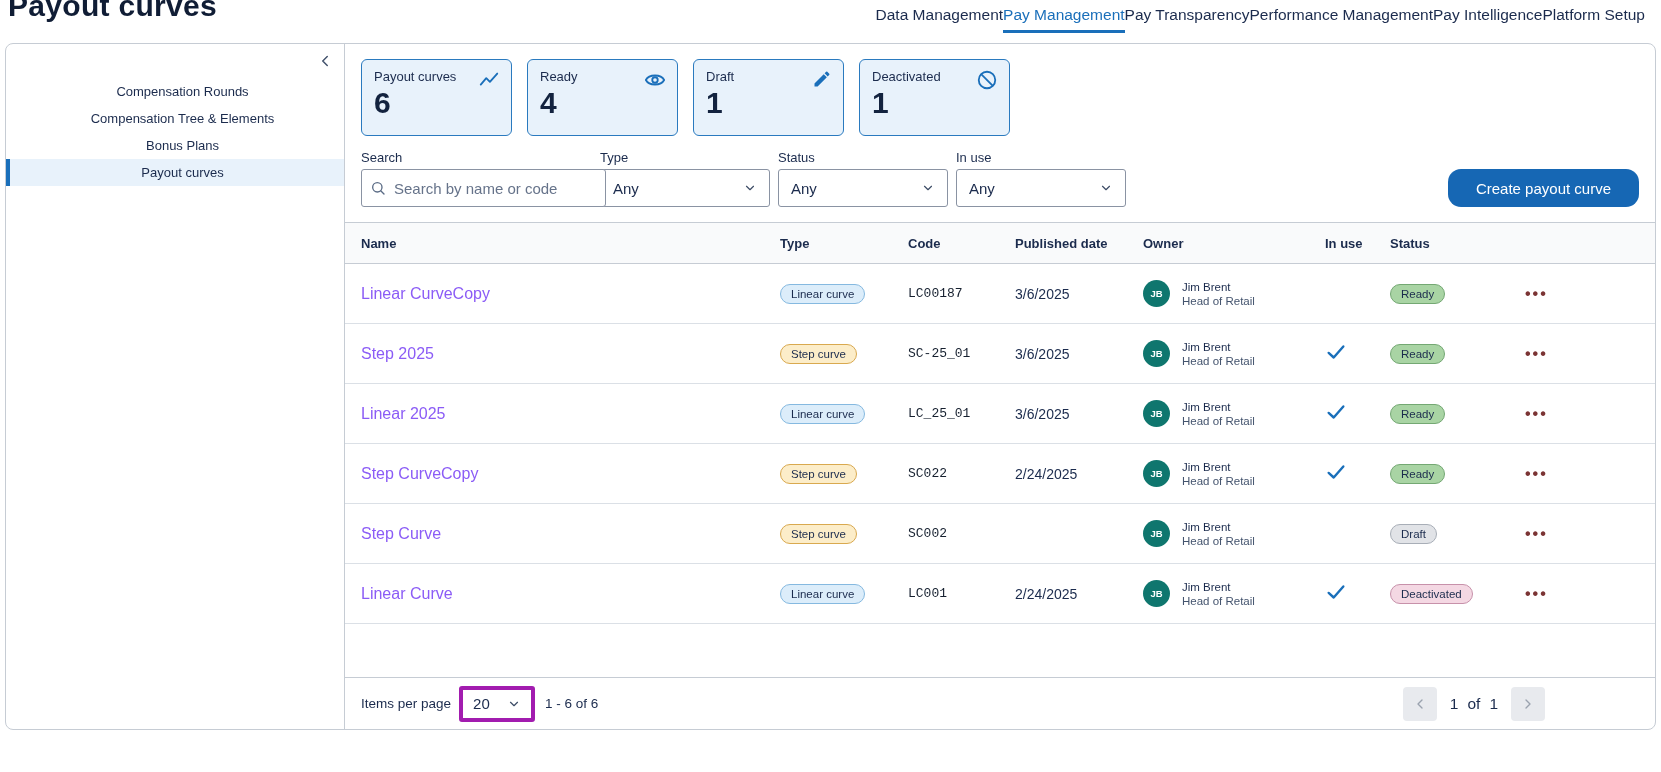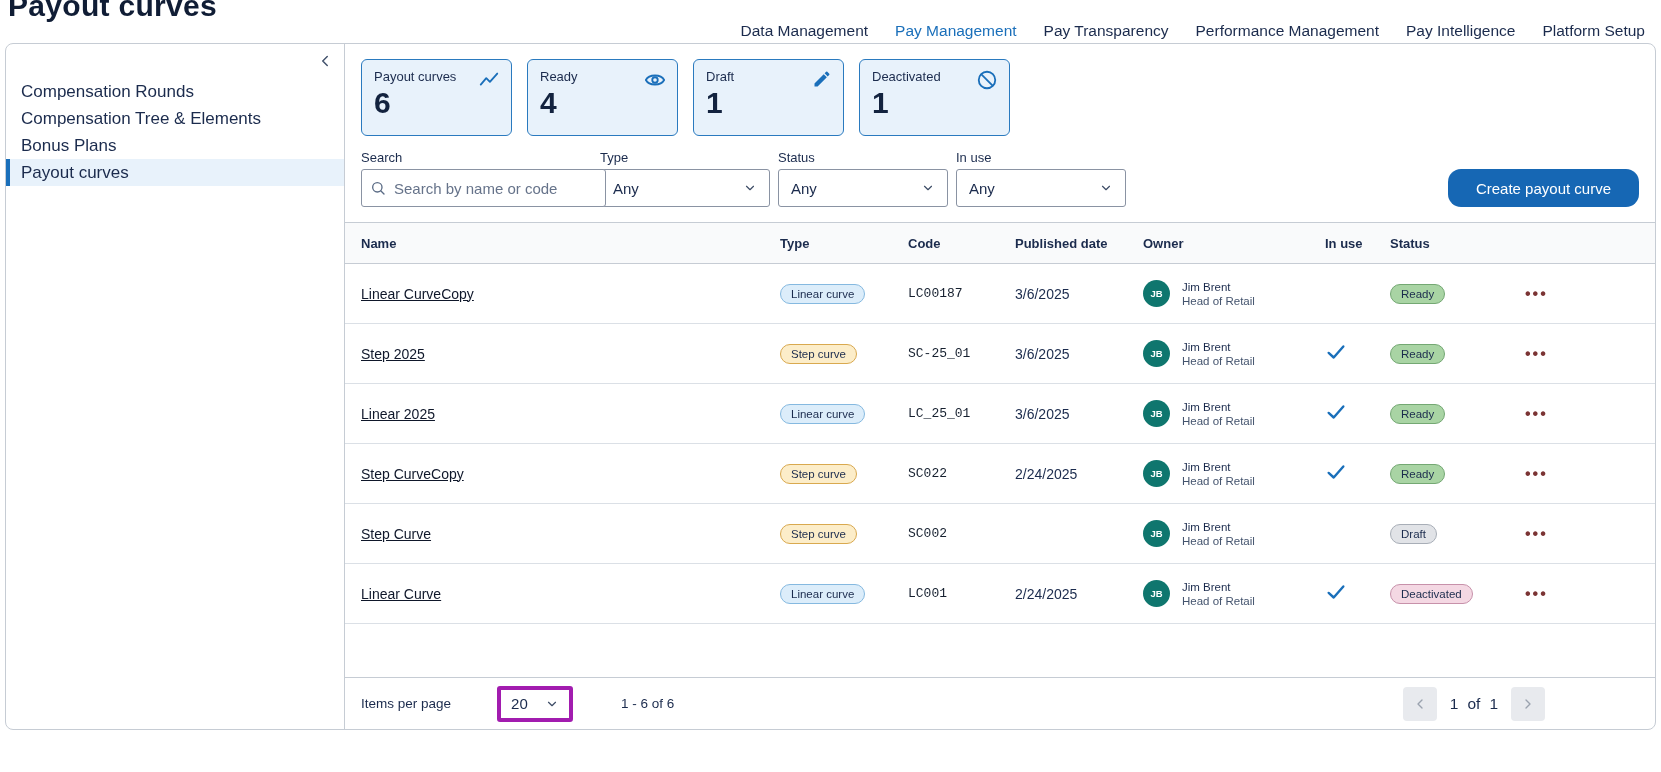--- a/index.html
+++ b/index.html
@@ -1,31 +1,31 @@
 <!DOCTYPE html>
 <html><head>
 <meta charset="utf-8">
 <style>
   * { margin:0; padding:0; box-sizing:border-box; }
   html,body { width:1661px; height:772px; background:#ffffff; font-family:"Liberation Sans",sans-serif; color:#1b2b4d; overflow:hidden; }
   .page { position:relative; width:1661px; height:772px; }
 
   
   .page-title { position:absolute; top:-9px; left:8px; font-size:30px; font-weight:800; letter-spacing:.3px; color:#101d35; line-height:1; }
-  .top-nav { position:absolute; top:16px; right:16px; display:flex; gap:27px; padding-top:6px; }
+  .top-nav { position:absolute; top:0; right:16px; display:flex; padding-top:6px; }
   .nav-item { font-size:15.5px; color:#1b2b4d; cursor:pointer; padding-bottom:6px; white-space:nowrap; font-weight:500; }
   .nav-item.active { color:#1a6fba; border-bottom:3px solid #1a6fba; }
 
   
   .panel { position:absolute; top:43px; left:5px; width:1651px; height:687px; border:1px solid #c6ccd4; border-radius:8px; display:flex; background:#fff; overflow:hidden; }
 
   
   .sidebar { width:339px; border-right:1px solid #c6ccd4; position:relative; padding-top:34px; flex-shrink:0; }
   .collapse-btn { position:absolute; top:8px; right:10px; cursor:pointer; line-height:0; }
-  .side-item { position:relative; height:27px; line-height:27px; padding-left:15px; font-size:17px; cursor:pointer; white-space:nowrap; }
+  .side-item { position:relative; height:27px; line-height:27px; padding-left:15px; font-size:13px; cursor:pointer; white-space:nowrap;text-align:center; }
   .side-item.active { background:#e8f2fb; }
   .side-item.active::before { content:""; position:absolute; left:0; top:0; bottom:0; width:4px; background:#1a6fba; }
 
   
   .main { flex:1; padding-top:15px; display:flex; flex-direction:column; position:relative; min-width:0; }
 
   .stats-row { display:flex; gap:15px; margin:0 16px; }
   .stat-card { width:151px; height:77px; background:#e8f2fb; border:1px solid #2a7abf; border-radius:6px; padding:9px 12px; position:relative; }
   .stat-label { font-size:13px; color:#1b2b4d; }
   .stat-icon { position:absolute; top:9px; right:11px; color:#1a6fba; line-height:0; }
@@ -47,38 +47,38 @@
   .trow { display:flex; align-items:center; height:60px; border-bottom:1px solid #dbe0e6; }
   .cell { flex-shrink:0; }
   .col-name { width:435px; padding-left:16px; }
   .col-type { width:128px; }
   .col-code { width:107px; }
   .col-pub { width:128px; }
   .col-owner { width:182px; display:flex; align-items:center; }
   .col-inuse { width:65px; }
   .col-status { width:120px; }
   .col-actions { flex:1 1 auto; padding-left:15px; }
-  .name-link { color:#0f172a; font-size:14px; text-decoration:underline; cursor:pointer; }
+  .name-link { color:#8b5cf6; font-size:16px; cursor:pointer; }
   .pill { display:inline-block; font-size:11.5px; padding:3px 10px; border-radius:11px; color:#1b2b4d; white-space:nowrap; }
   .pill-linear { background:#dcedfa; border:1px solid #85b9e0; }
   .pill-step { background:#fcedc9; border:1px solid #d9a94f; }
   .status-ready { background:#a9d4a4; border:1px solid #74a873; }
   .status-draft { background:#e1e3e7; border:1px solid #a8aeb7; }
   .status-deactivated { background:#f4d8e3; border:1px solid #c791aa; }
   .mono { font-family:"Liberation Mono",monospace; font-size:13px; color:#16202f; }
   .pub-date { font-size:14px; }
   .avatar { width:27px; height:27px; border-radius:50%; background:#0f766e; color:#fff; font-size:9.5px; font-weight:700; display:inline-flex; align-items:center; justify-content:center; margin-right:12px; flex-shrink:0; }
   .owner-lines { display:flex; flex-direction:column; line-height:14px; }
   .owner-name { font-size:11.5px; color:#1b2b4d; }
   .owner-title { font-size:11.5px; color:#44546e; }
   .check-icon { line-height:0; display:inline-block; }
   .dots { color:#7b3434; font-size:16px; font-weight:700; letter-spacing:2px; cursor:pointer; user-select:none; }
 
   
-  .footer { margin-top:auto; border-top:1px solid #c6ccd4; height:52px; display:flex; align-items:center; padding:0 110px 0 16px;gap:38px; }
+  .footer { margin-top:auto; border-top:1px solid #c6ccd4; height:52px; display:flex; align-items:center; padding:0 110px 0 16px; }
   .footer-label { font-size:13.5px; margin-right:8px; }
   .select-small { width:76px; height:36px; border:4px solid #a21caf; border-radius:3px; display:flex; align-items:center; justify-content:space-between; padding:0 10px; font-size:15px; cursor:pointer; background:#fff; margin-right:10px; }
   .range-text { font-size:13.5px; }
   .pagination { margin-left:auto; display:flex; align-items:center; gap:9px; }
   .page-btn { width:34px; height:34px; background:#e8eaee; border-radius:4px; display:flex; align-items:center; justify-content:center; cursor:pointer; }
   .page-nums { display:flex; align-items:center; gap:9px; font-size:15.5px; color:#1b2b4d; margin:0 4px; }
 </style>
 </head>
 <body>
 

